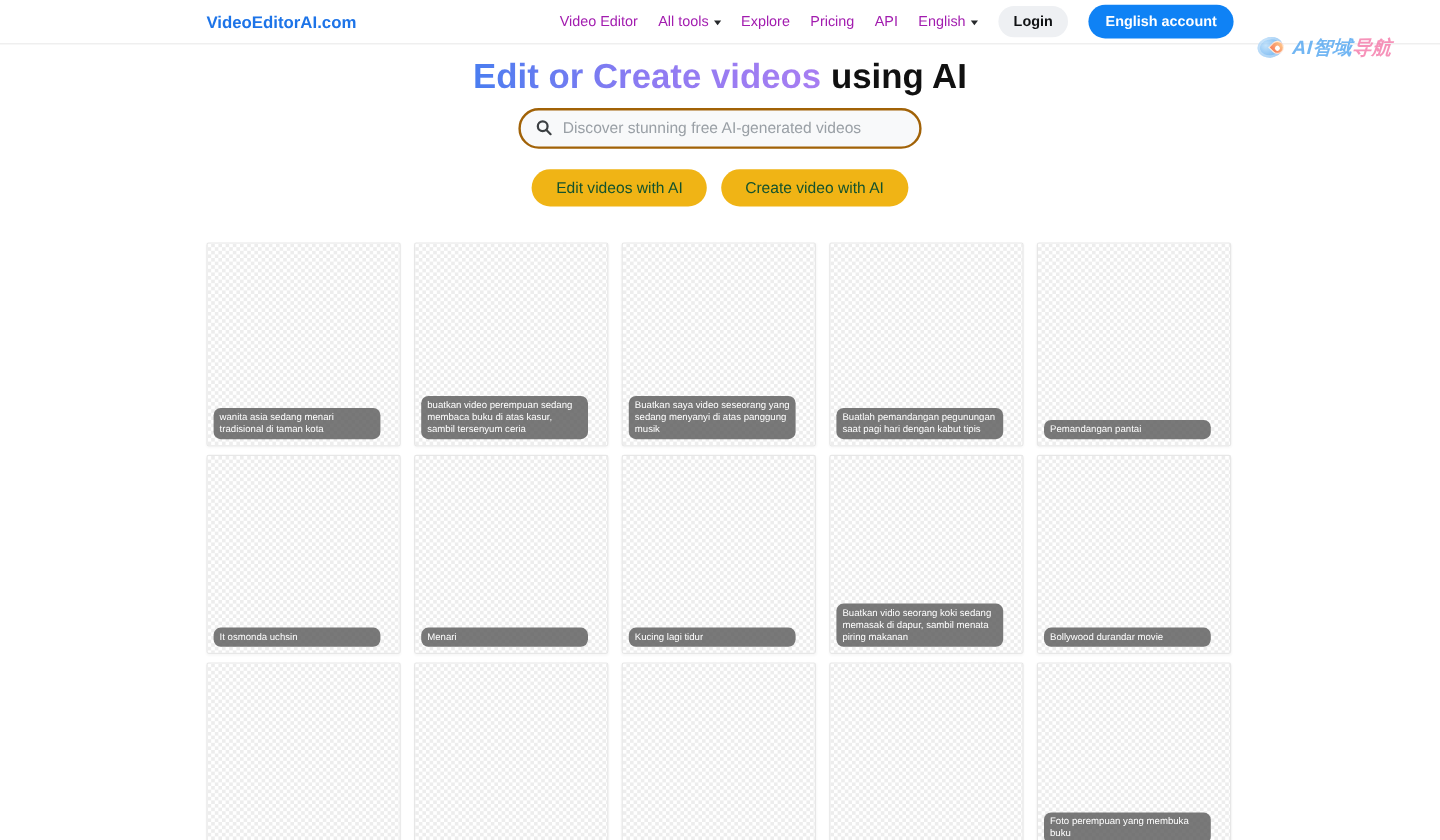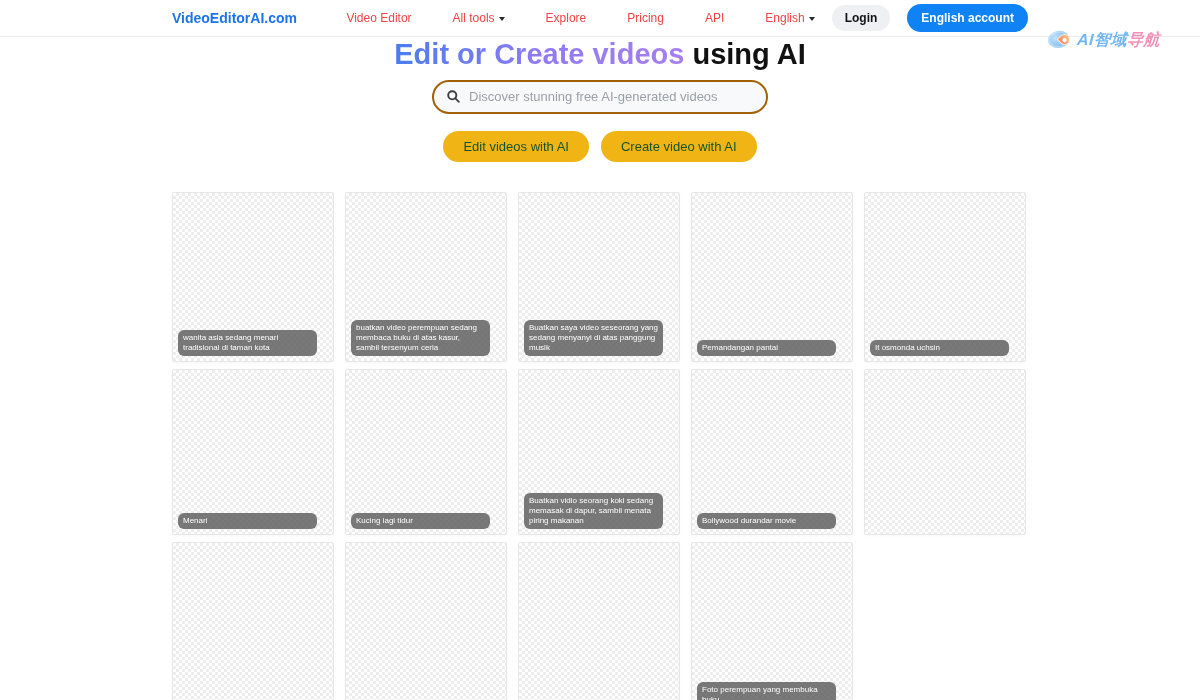--- a/index.html
+++ b/index.html
@@ -5,22 +5,22 @@
   * { box-sizing: border-box; margin: 0; padding: 0; }
   html, body { width: 1200px; height: 700px; overflow: hidden; background: #fff;
     font-family: "Liberation Sans", sans-serif; }
 
   
   .navbar { height: 37px; background: #fff; border-bottom: 1px solid #ececec; }
   .navbar-inner { height: 36px; margin: 0 172px; display: flex;
     align-items: center; justify-content: space-between; }
   .logo { color: #1d74e8; font-size: 14px; font-weight: bold; cursor: pointer; }
   .nav-right { display: flex; align-items: center; gap: 17px; }
-  .nav-link { font-size: 12px; color: #ef4444; cursor: pointer; display: flex;
-    align-items: center; gap: 4px; white-space: nowrap; margin-left: 24px; }
+  .nav-link { font-size: 12px; color: #a21caf; cursor: pointer; display: flex;
+    align-items: center; gap: 4px; white-space: nowrap; }
   .caret { width: 0; height: 0; border-left: 3.5px solid transparent;
     border-right: 3.5px solid transparent; border-top: 4px solid #26282b;
     display: inline-block; margin-top: 2px; }
   .login-btn { background: #eef0f3; border: none; border-radius: 14px;
     padding: 6px 13px; font-size: 12px; font-weight: bold; color: #101214;
     cursor: pointer; font-family: inherit; }
   .create-btn { background: #0f82f5; border: none; border-radius: 15px;
     padding: 7px 14px; font-size: 12px; font-weight: bold; color: #fff;
     cursor: pointer; font-family: inherit; }
 
@@ -36,21 +36,21 @@
     background: linear-gradient(#ffb25e, #f4511e); border-radius: 50% 50% 50% 0;
     transform: rotate(45deg); border: 1px solid rgba(255,255,255,.7); }
   .wm-pin::after { content: ""; position: absolute; left: 3px; top: 3px;
     width: 3.5px; height: 3.5px; background: #fff; border-radius: 50%; }
   .wm-text { font-size: 16px; font-weight: bold; font-style: italic;
     letter-spacing: 0.5px; transform: skewX(-4deg); white-space: nowrap; }
   .wm-text .wm-a { color: #3d9bef; }
   .wm-text .wm-b { color: #f3699f; }
 
   
-  .hero { text-align: center; margin-top: 0; }
+  .hero { text-align: center; margin-top: 10px; }
   .hero h1 { font-size: 29px; font-weight: bold; color: #111; line-height: 1.2; }
   .grad { background: linear-gradient(90deg, #4a7df0, #8e7bf2, #a77ef2);
     -webkit-background-clip: text; background-clip: text; color: transparent; }
   .search-wrap { width: 336px; height: 34px; margin: 8px auto 0;
     background: #f8f9fa; border: 2px solid #a16207; border-radius: 17px;
     display: flex; align-items: center; padding: 0 12px; gap: 8px; }
   .search-wrap svg { flex: 0 0 auto; }
   .search-input { flex: 1; border: none; outline: none; background: transparent;
     font-size: 13px; color: #555; font-family: inherit; }
   .search-input::placeholder { color: #9aa0a6; }
@@ -134,20 +134,23 @@
   <div class="card">
       <div class="caption">wanita asia sedang menari tradisional di taman kota</div>
     </div>
   <div class="card">
       <div class="caption">buatkan video perempuan sedang membaca buku di atas kasur, sambil tersenyum ceria</div>
     </div>
   <div class="card">
       <div class="caption">Buatkan saya video seseorang yang sedang menyanyi di atas panggung musik</div>
     </div>
   <div class="card">
+      <div class="caption">Buatlah pemandangan pegunungan saat pagi hari dengan kabut tipis</div>
+    </div>
+  <div class="card">
       <div class="caption">Pemandangan pantai</div>
     </div>
   <div class="card">
       <div class="caption">It osmonda uchsin</div>
     </div>
   <div class="card">
       <div class="caption">Menari</div>
     </div>
   <div class="card">
       <div class="caption">Kucing lagi tidur</div>

